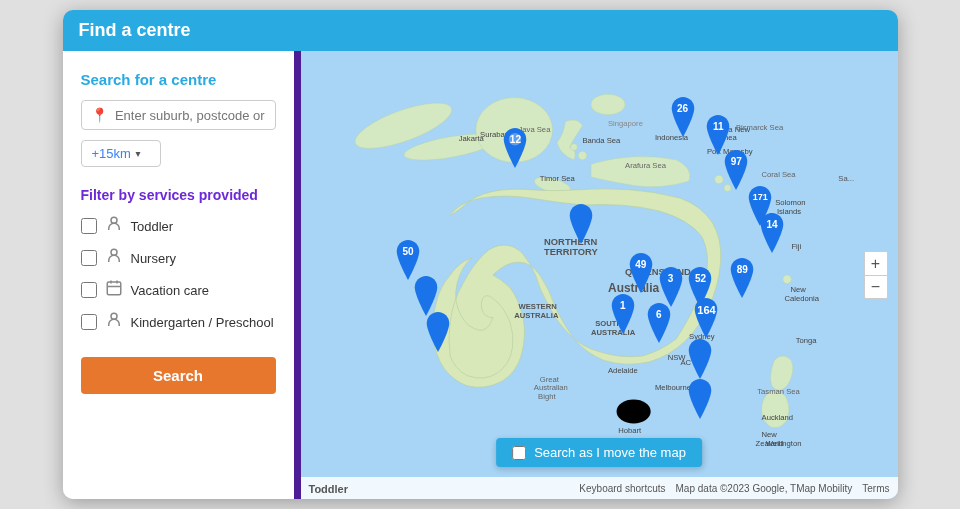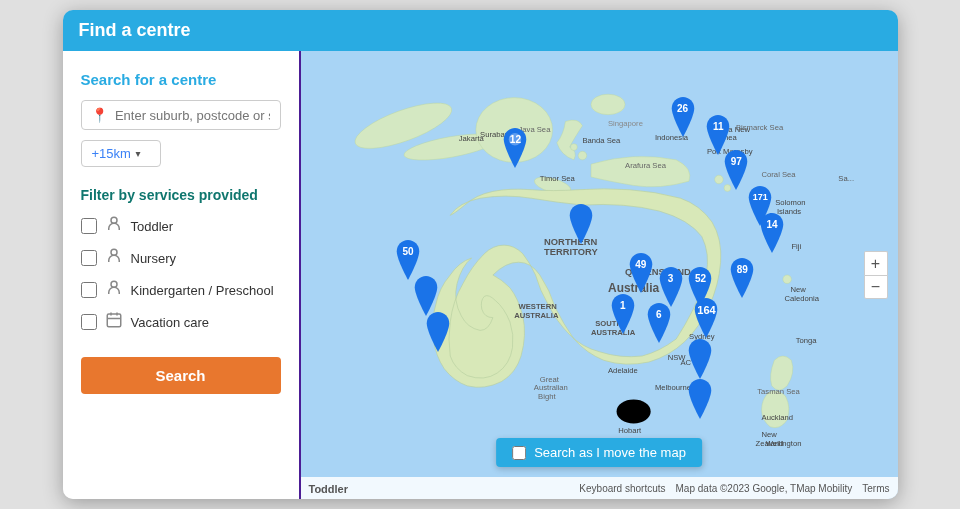--- a/index.html
+++ b/index.html
@@ -35,21 +35,21 @@
       flex: 1;
       overflow: hidden;
     }
     
     .sidebar {
       width: 238px;
       flex-shrink: 0;
       background: white;
       padding: 20px 18px;
       overflow-y: auto;
-      border-right: 2px solid #4c1d95;
+      border-right: 7px solid #4c1d95;
     }
     .sidebar-section-title {
       color: #29abe2;
       font-size: 15px;
       font-weight: 700;
       margin-bottom: 12px;
     }
     .search-input-wrap {
       display: flex;
       align-items: center;
@@ -93,21 +93,21 @@
       color: #3b82f6;
       background: transparent;
       cursor: pointer;
       appearance: none;
     }
     .chevron-icon {
       font-size: 10px;
       color: #555;
     }
     .filter-title {
-      color: #0f766e;
+      color: #6d28d9;
       font-size: 14px;
       font-weight: 700;
       margin-bottom: 12px;
     }
     .filter-list {
       list-style: none;
       margin-bottom: 20px;
     }
     .filter-item {
       display: flex;
@@ -282,40 +282,40 @@
           <input type="checkbox" id="nursery" style="">
           <span class="filter-icon">
             <svg width="18" height="18" viewBox="0 0 24 24" fill="none" stroke="#888" stroke-width="2">
               <circle cx="12" cy="7" r="4"></circle>
                 <path d="M5 20v-2a7 7 0 0114 0v2"></path>
             </svg>
           </span>
           <label class="filter-label" for="nursery">Nursery</label>
         </li>
         <li class="filter-item">
-          <input type="checkbox" id="kindergarten" style="">
-          <span class="filter-icon">
-            <svg width="18" height="18" viewBox="0 0 24 24" fill="none" stroke="#888" stroke-width="2">
-              <circle cx="12" cy="7" r="4"></circle>
-                <path d="M5 20v-2a7 7 0 0114 0v2"></path>
-            </svg>
-          </span>
-          <label class="filter-label" for="kindergarten">Kindergarten / Preschool</label>
-        </li>
-        <li class="filter-item">
           <input type="checkbox" id="vacation" style="">
           <span class="filter-icon">
             <svg width="18" height="18" viewBox="0 0 24 24" fill="none" stroke="#888" stroke-width="2">
               <rect x="3" y="4" width="18" height="17" rx="2"></rect>
                 <line x1="16" y1="2" x2="16" y2="6"></line>
                 <line x1="8" y1="2" x2="8" y2="6"></line>
                 <line x1="3" y1="10" x2="21" y2="10"></line>
             </svg>
           </span>
           <label class="filter-label" for="vacation">Vacation care</label>
+        </li>
+        <li class="filter-item">
+          <input type="checkbox" id="kindergarten" style="">
+          <span class="filter-icon">
+            <svg width="18" height="18" viewBox="0 0 24 24" fill="none" stroke="#888" stroke-width="2">
+              <circle cx="12" cy="7" r="4"></circle>
+                <path d="M5 20v-2a7 7 0 0114 0v2"></path>
+            </svg>
+          </span>
+          <label class="filter-label" for="kindergarten">Kindergarten / Preschool</label>
         </li>
       </ul>
 
       <button class="search-btn">Search</button>
     </div>
 
     <div class="map-area">
 
       <svg width="100%" height="100%" viewBox="0 0 700 460" style="position:absolute;top:0;left:0;">
 

